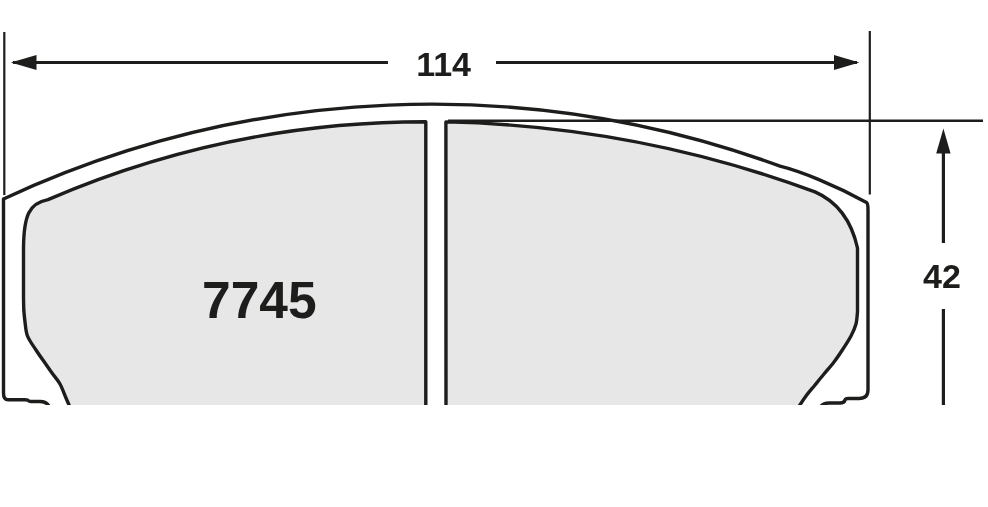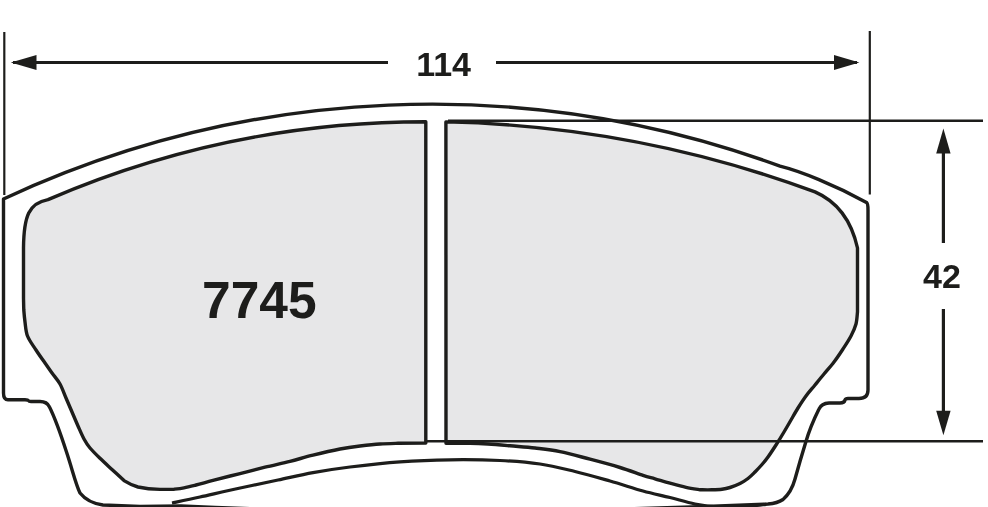--- a/index.html
+++ b/index.html
@@ -1,16 +1,16 @@
 <!DOCTYPE html>
 <html><head>
 <meta charset="utf-8">
 <style>
 html,body{margin:0;padding:0;background:#ffffff;}
-.wrap{width:988px;height:507px;position:relative;overflow:hidden;background:#fff;}
+.wrap{width:988px;height:405px;position:relative;overflow:hidden;background:#fff;}
 text{font-family:"Liberation Sans",sans-serif;font-weight:bold;fill:#1d1d1b;}
 </style>
 </head>
 <body>
 <div class="wrap">
 <svg width="988" height="507" viewBox="0 0 988 507" xmlns="http://www.w3.org/2000/svg">
 
 <path d="M 3.5,199
 A 1012.9 1012.9 0 0 1 780,166.1
 C 800,171 835,185 866.5,202.4

